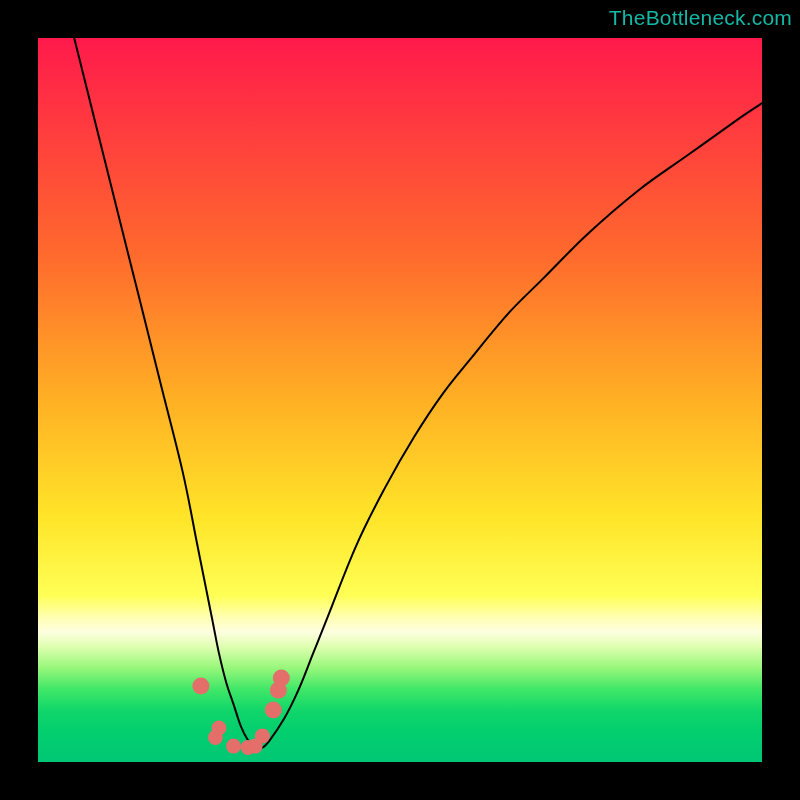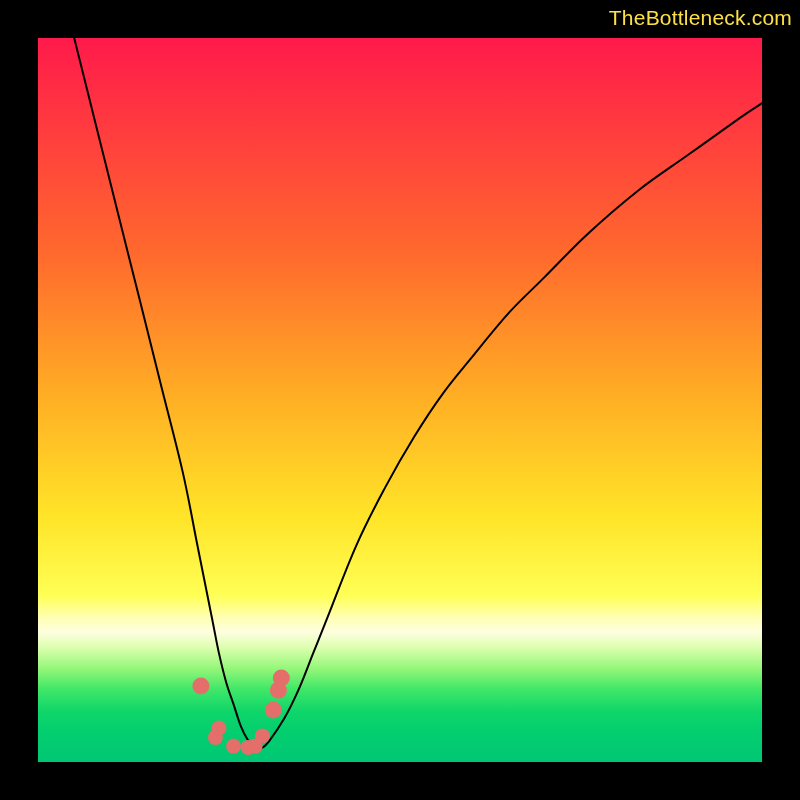--- a/index.html
+++ b/index.html
@@ -39,21 +39,21 @@
       #03ce6f 96%,
       #00c774 100%
     );
   }
   .watermark {
     position: absolute;
     top: 6px;
     right: 8px;
     font-family: Arial, Helvetica, sans-serif;
     font-size: 21px;
-    color: #fde047;
+    color: #14b8a6;
     letter-spacing: 0.2px;
     user-select: none;
   }
   svg.curve {
     position: absolute;
     left: 0;
     top: 0;
     width: 724px;
     height: 724px;
     overflow: visible;

